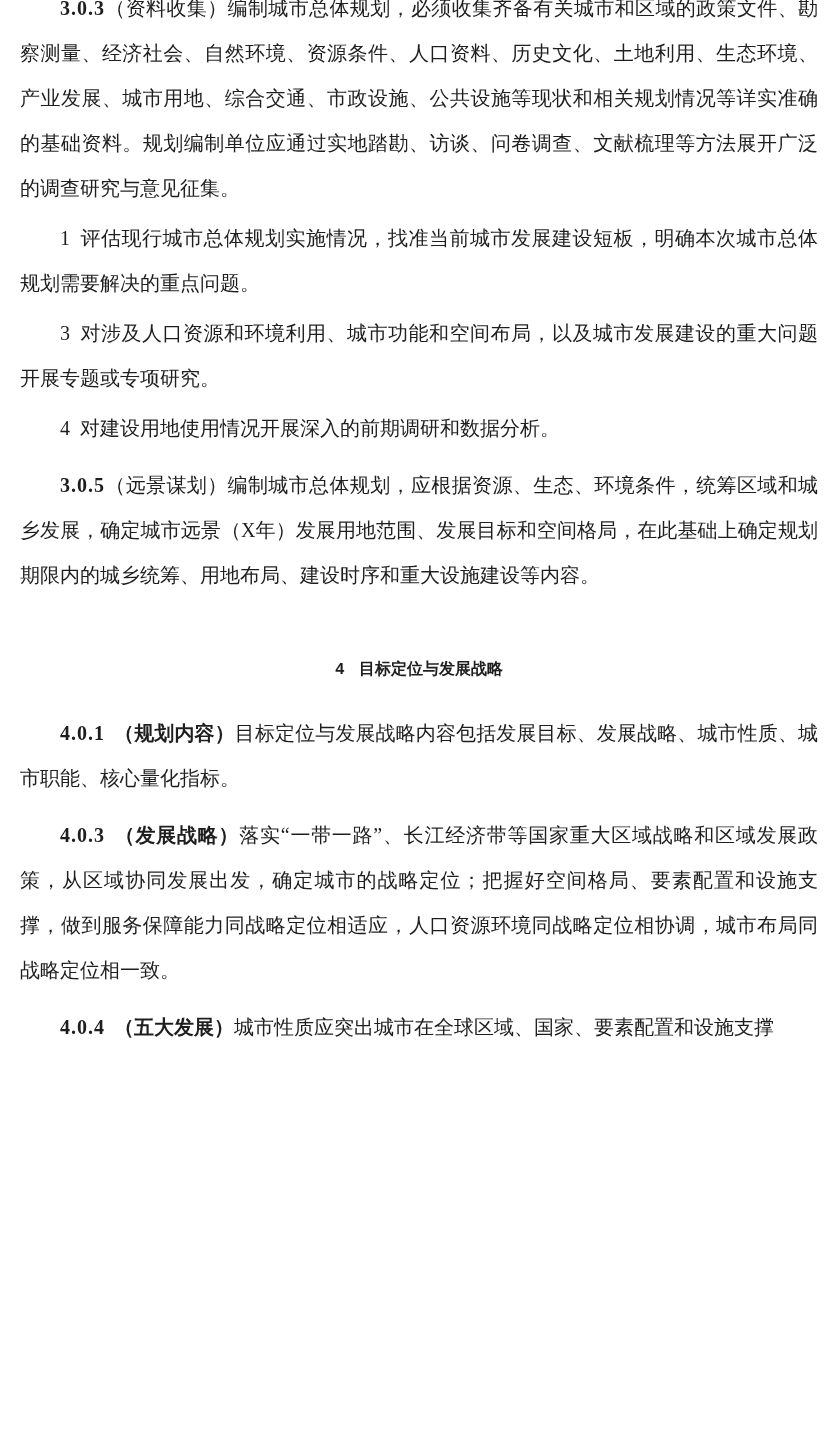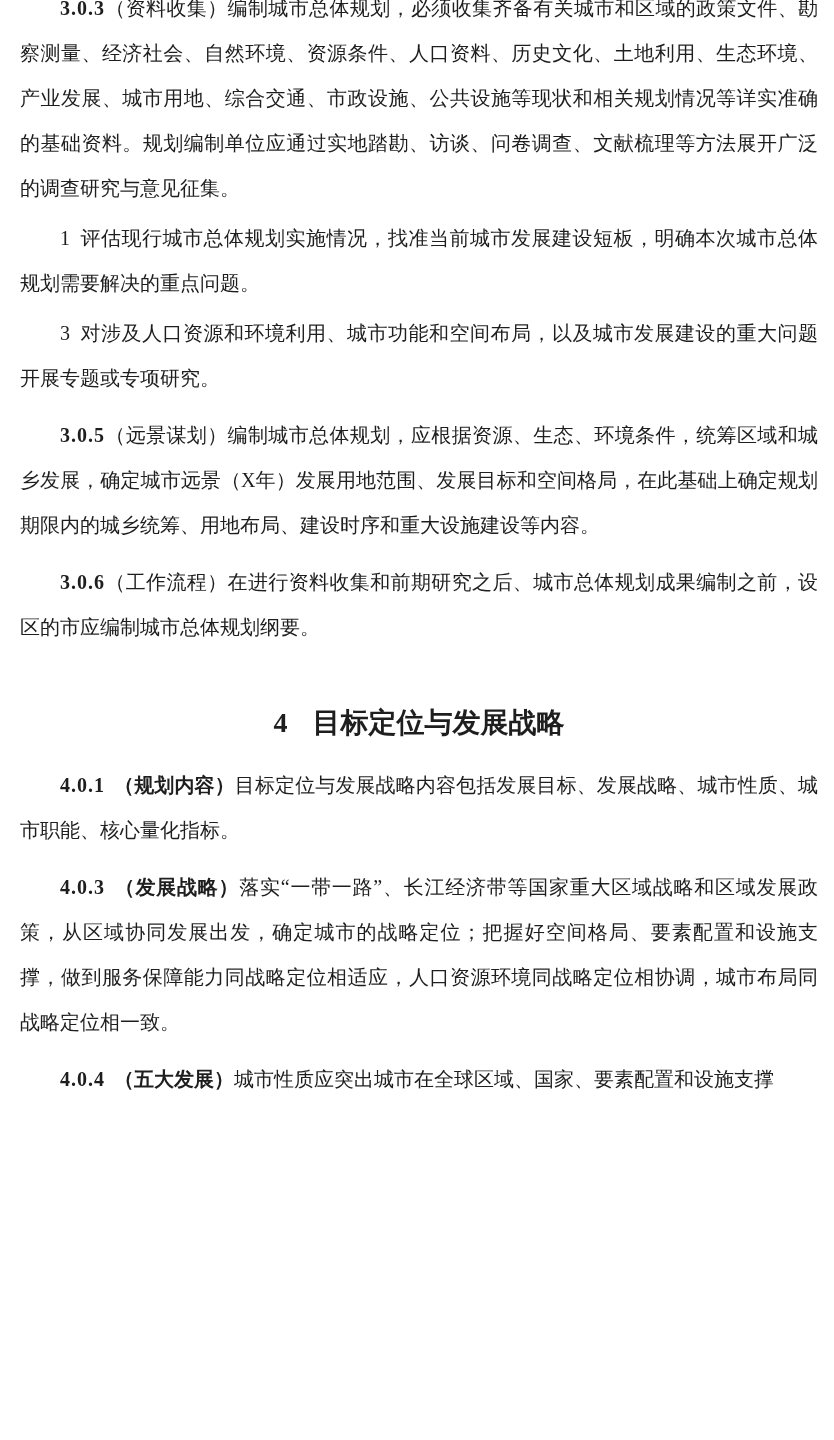--- a/index.html
+++ b/index.html
@@ -31,47 +31,47 @@
   p.item   { margin-top: 5px; }
   p.first  { margin-top: 0; }
   .num {
     font-weight: 700;
     letter-spacing: 1px;
   }
   .inum { margin-right: 0.5em; }
   .gap  { margin-left: 0.45em; font-weight: bold; }
   h2.chapter {
     margin: 50px 0 18px 0;
-    font-size: 28px;
+    font-size: 16px;
     font-weight: 700;
     line-height: 45px;
     text-align: center;
     text-indent: 0;
-    font-family: Liberation Serif, serif;
+    font-family: Liberation Mono, monospace;
     color: #1e1e1e;
   }
   h2.chapter .hnum { margin-right: 0.9em; }
 </style>
 </head>
 <body>
 
 <div class="page">
 
   <p class="para clause first"><span class="num">3.0.3</span><span>（资料收集）</span><span>编制城市总体规划，必须收集齐备有关城市和区域的政策文件、勘察测量、经济社会、自然环境、资源条件、人口资料、历史文化、土地利用、生态环境、产业发展、城市用地、综合交通、市政设施、公共设施等现状和相关规划情况等详实准确的基础资料。规划编制单位应通过实地踏勘、访谈、问卷调查、文献梳理等方法展开广泛的调查研究与意见征集。</span></p>
 
 
   <p class="para item"><span class="inum">1</span><span>评估现行城市总体规划实施情况，找准当前城市发展建设短板，明确本次城市总体规划需要解决的重点问题。</span></p>
 
 
   <p class="para item"><span class="inum">3</span><span>对涉及人口资源和环境利用、城市功能和空间布局，以及城市发展建设的重大问题开展专题或专项研究。</span></p>
 
+  <p class="para item"><span class="inum">4</span><span>对建设用地使用情况开展深入的前期调研和数据分析。</span></p>
 
   <p class="para clause"><span class="num">3.0.5</span><span>（远景谋划）</span><span>编制城市总体规划，应根据资源、生态、环境条件，统筹区域和城乡发展，确定城市远景（X年）发展用地范围、发展目标和空间格局，在此基础上确定规划期限内的城乡统筹、用地布局、建设时序和重大设施建设等内容。</span></p>
 
-  <p class="para clause"><span class="num">3.0.6</span><span>（工作流程）</span><span>在进行资料收集和前期研究之后、城市总体规划成果编制之前，设区的市应编制城市总体规划纲要。</span></p>
 
   <h2 class="chapter"><span class="hnum">4</span><span>目标定位与发展战略</span></h2>
 
   <p class="para clause"><span class="num">4.0.1</span><span class="gap">（规划内容）</span><span>目标定位与发展战略内容包括发展目标、发展战略、城市性质、城市职能、核心量化指标。</span></p>
 
 
   <p class="para clause"><span class="num">4.0.3</span><span class="gap">（发展战略）</span><span>落实“一带一路”、长江经济带等国家重大区域战略和区域发展政策，从区域协同发展出发，确定城市的战略定位；把握好空间格局、要素配置和设施支撑，做到服务保障能力同战略定位相适应，人口资源环境同战略定位相协调，城市布局同战略定位相一致。</span></p>
 
   <p class="para clause"><span class="num">4.0.4</span><span class="gap">（五大发展）</span><span>城市性质应突出城市在全球区域、国家、要素配置和设施支撑</span></p>
 

